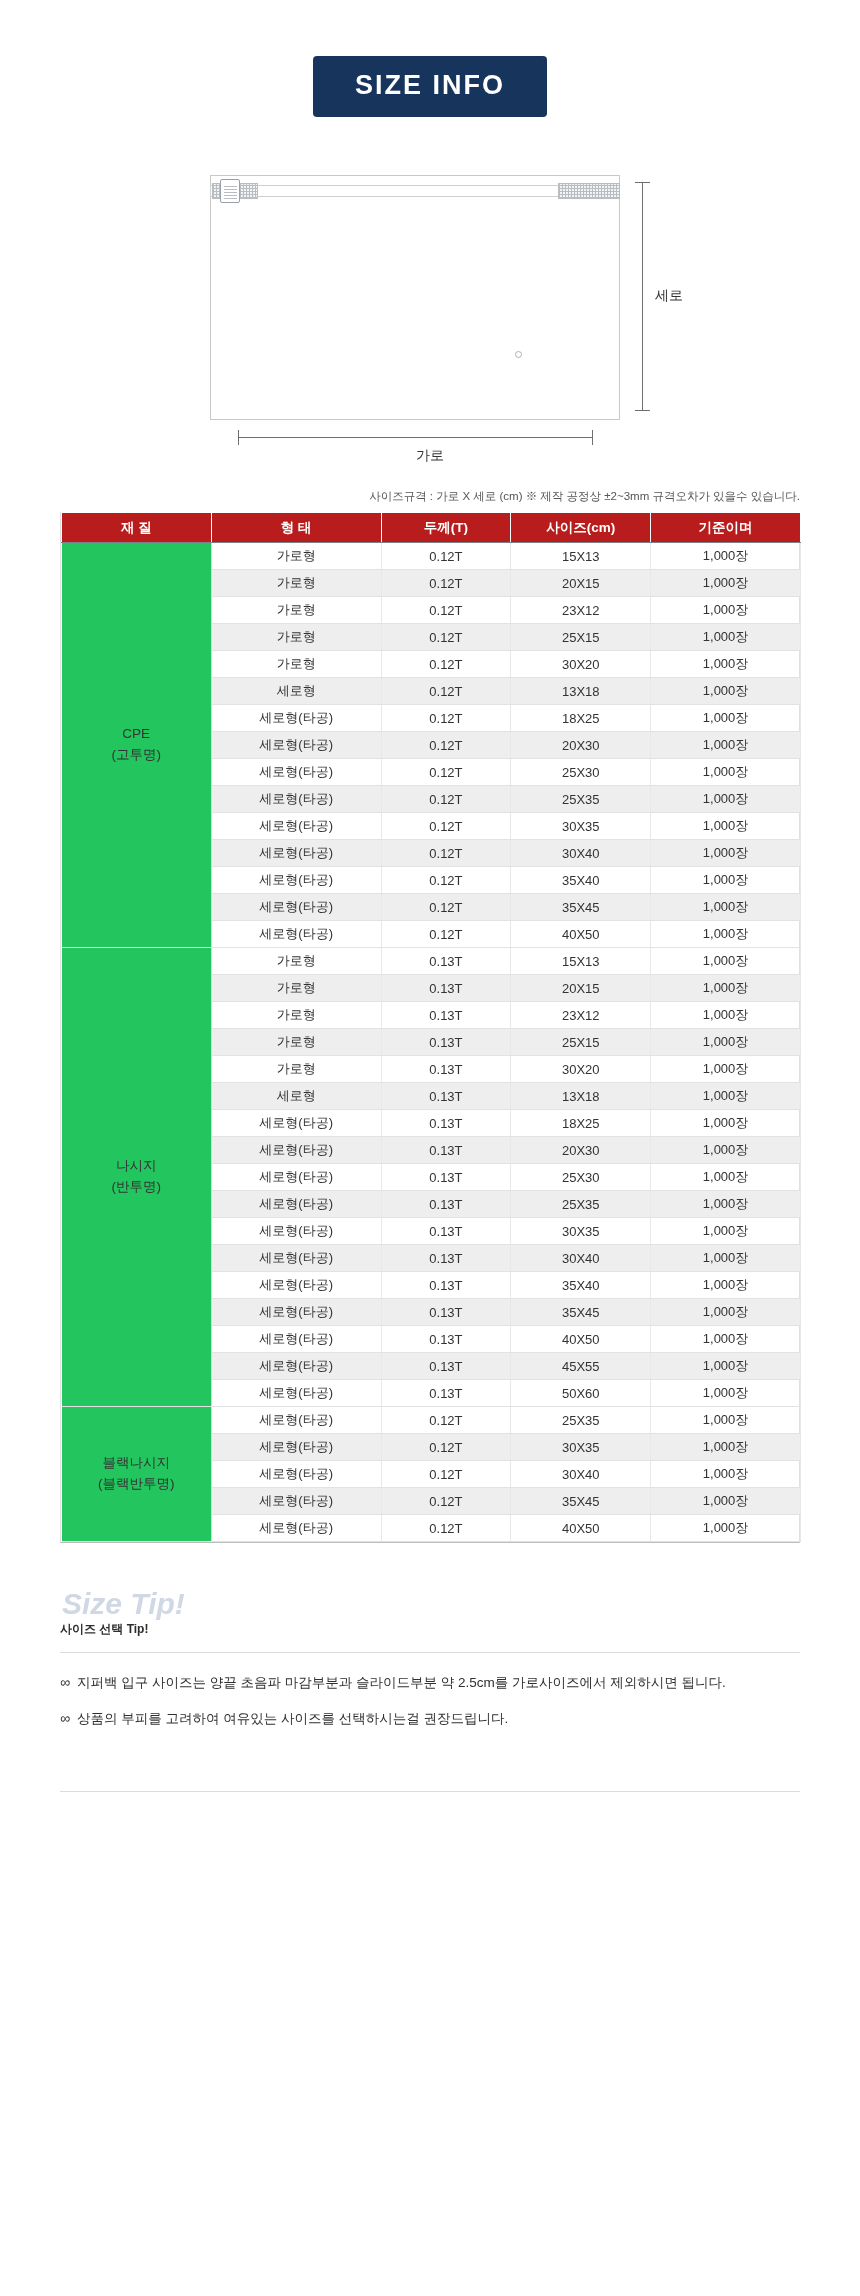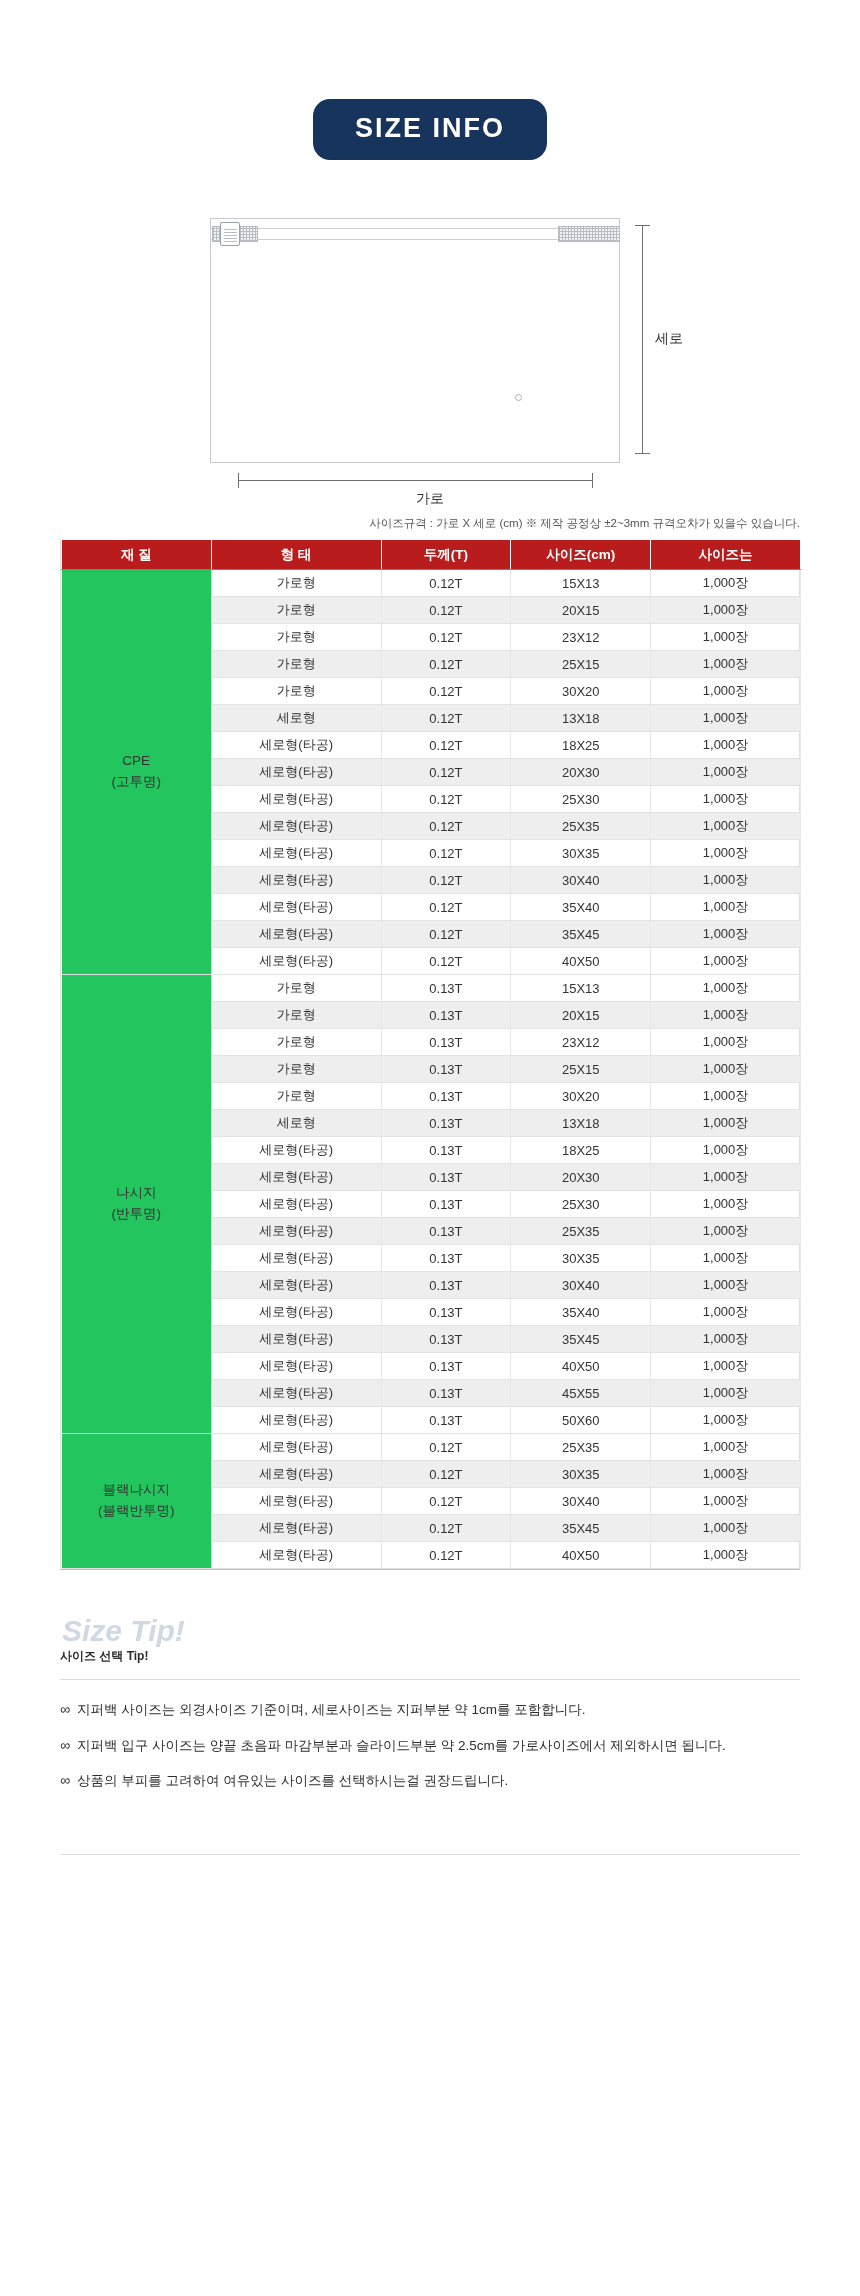--- a/index.html
+++ b/index.html
@@ -22,22 +22,21 @@
     text-align: center;
   }
   .badge {
     display: inline-block;
     background: #17345c;
     color: #ffffff;
     font-size: 27px;
     font-weight: bold;
     letter-spacing: 2px;
     padding: 14px 42px 16px 42px;
-    border-radius: 17px;
-    margin-top: 43px;
+    border-radius: 4px;
   }
 
   
   .diagram-area {
     margin: 58px auto 0 auto;
     width: 560px;
     height: 290px;
     position: relative;
   }
   .bag {
@@ -159,21 +158,21 @@
     top: 272px;
     width: 560px;
     text-align: center;
     font-size: 14px;
     color: #333;
   }
 
   
   .note-line {
     width: 740px;
-    margin: 8px auto 8px auto;
+    margin: 24px auto 8px auto;
     text-align: right;
     font-size: 11.5px;
     color: #555;
   }
   table.size-table {
     width: 740px;
     margin: 0 auto;
     border-collapse: collapse;
     font-size: 13px;
   }
@@ -284,21 +283,21 @@
   <div class="note-line">사이즈규격 : 가로 X 세로 (cm)  ※ 제작 공정상 ±2~3mm 규격오차가 있을수 있습니다.</div>
 
   <div class="tbl-outer">
     <table class="size-table">
       <thead>
         <tr>
           <th style="width:150px">재 질</th>
           <th style="width:170px">형 태</th>
           <th style="width:130px">두께(T)</th>
           <th style="width:140px">사이즈(cm)</th>
-          <th style="width:150px">사이즈는</th>
+          <th style="width:150px">기준이며</th>
         </tr>
       </thead>
       <tbody id="table-body">
           <tr>
             <td class="mat" rowspan="15">
               <div>CPE</div>
               <div>(고투명)</div>
             </td>
             <td>가로형</td>
             <td>0.12T</td>
@@ -531,20 +530,19 @@
           </tr>
         </tbody>
     </table>
   </div>
 
   <div class="tip-section">
     <div class="tip-ghost">Size Tip!</div>
     <div class="tip-title">사이즈 선택 Tip!</div>
     <div class="tip-divider"></div>
     <div class="tip-list" id="tip-list">
-        <div class="tip-item"><span class="inf">∞</span><span>지퍼백 사이즈는 외경사이즈 기준이며, 세로사이즈는 지퍼부분 약 1cm를 포함합니다.</span></div>
         <div class="tip-item"><span class="inf">∞</span><span>지퍼백 입구 사이즈는 양끝 초음파 마감부분과 슬라이드부분 약 2.5cm를 가로사이즈에서 제외하시면 됩니다.</span></div>
         <div class="tip-item"><span class="inf">∞</span><span>상품의 부피를 고려하여 여유있는 사이즈를 선택하시는걸 권장드립니다.</span></div>
       </div>
   </div>
 
   <div class="bottom-rule"></div>
 </div>
 
 </body></html>

